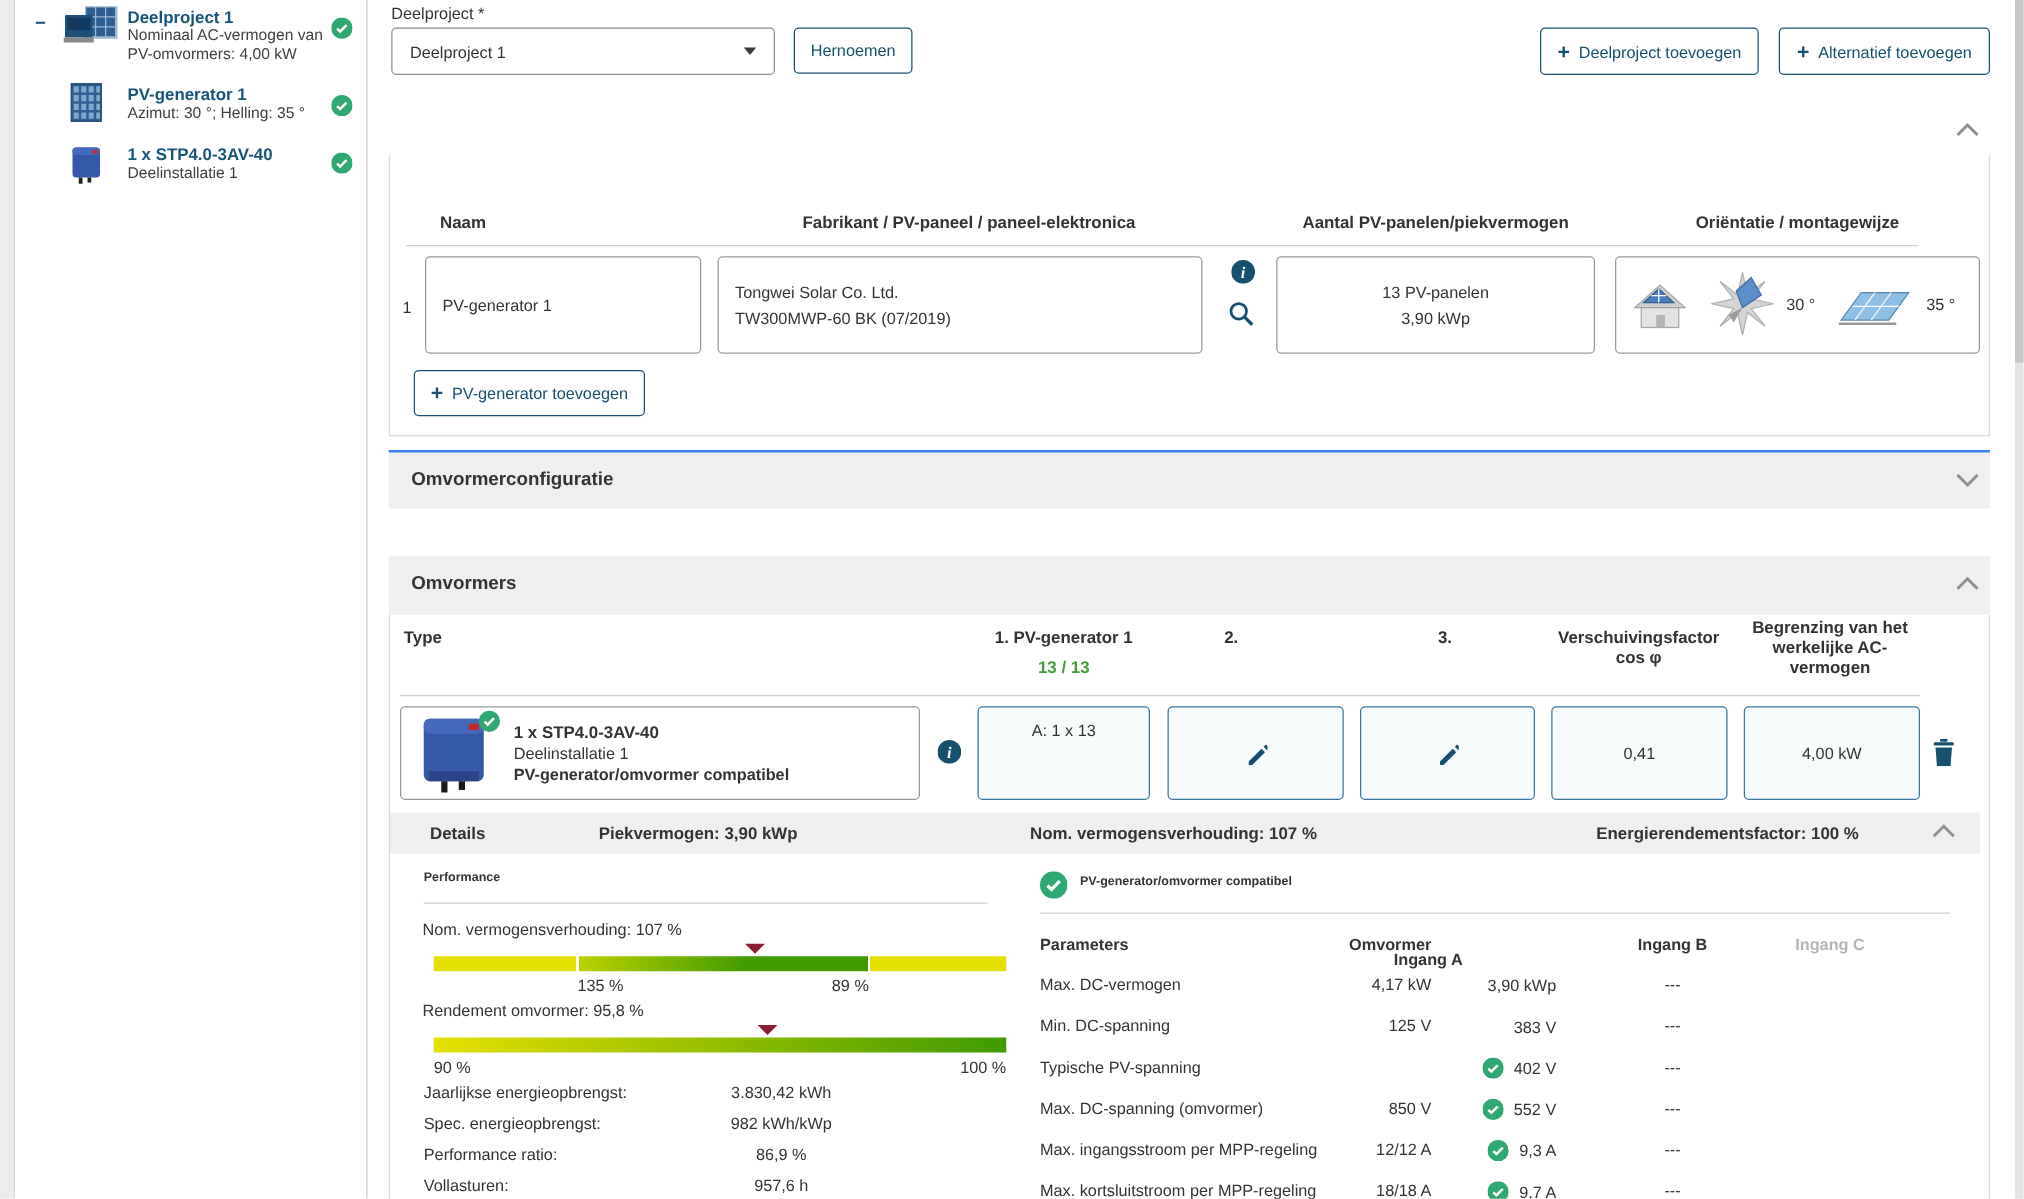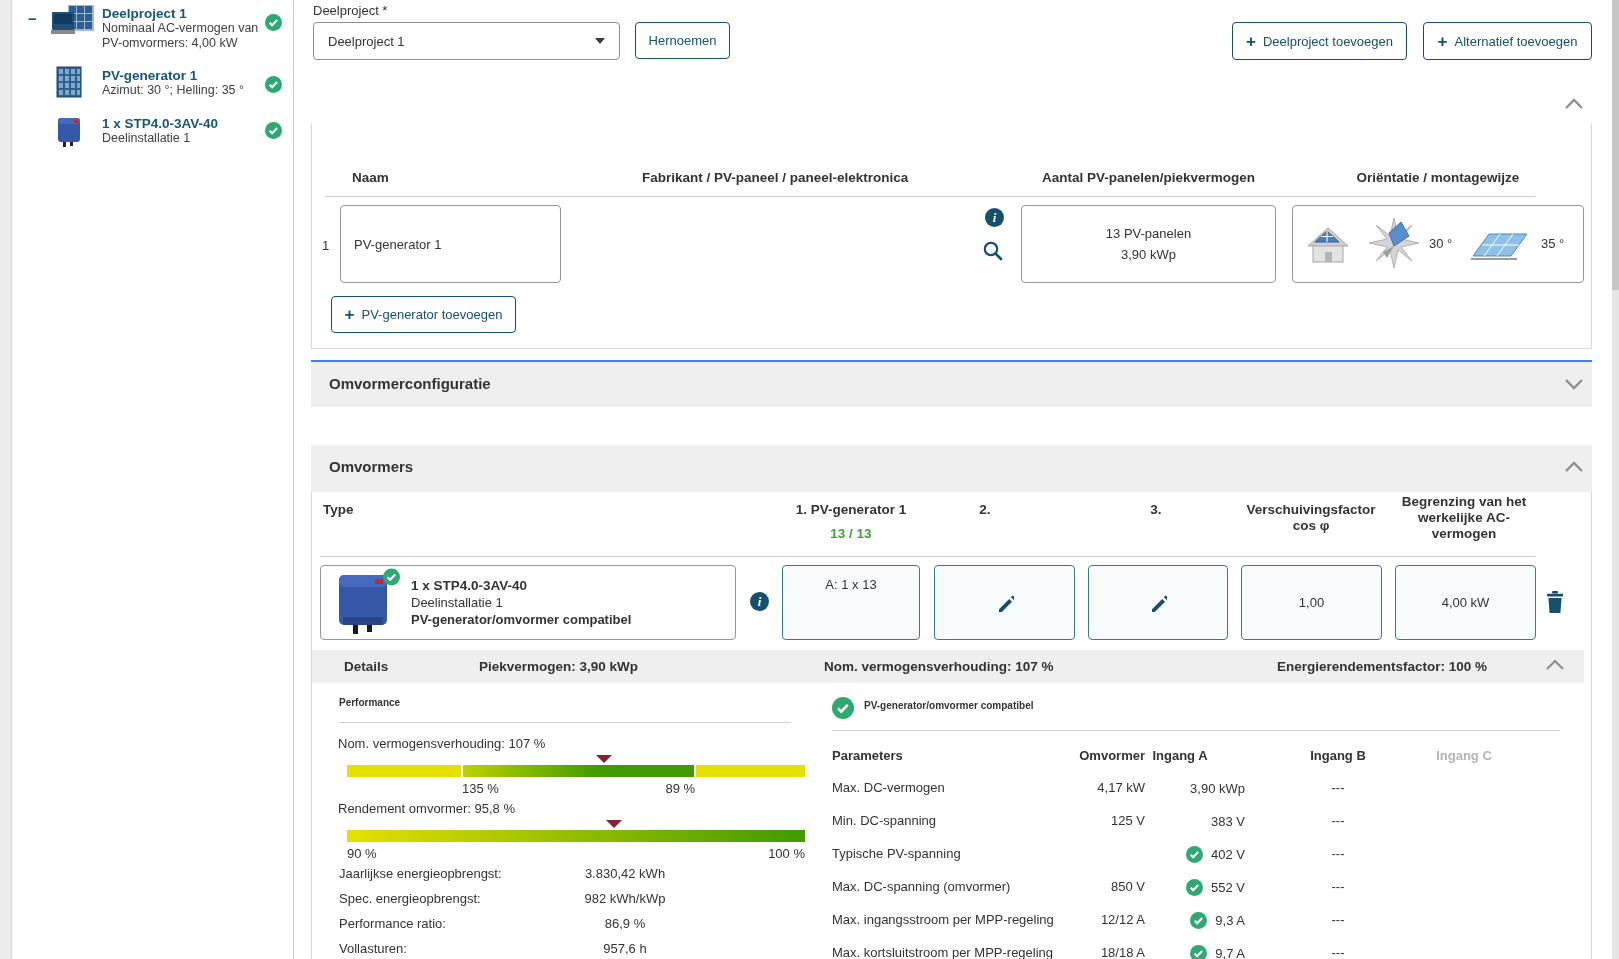--- a/index.html
+++ b/index.html
@@ -175,20 +175,24 @@
   <div class="abs colhead" style="left:352px;top:170px;">Naam</div>
   <div class="abs colhead" style="left:642px;top:170px;">Fabrikant / PV-paneel / paneel-elektronica</div>
   <div class="abs colhead" style="left:1021px;top:170px;width:255px;text-align:center;">Aantal PV-panelen/piekvermogen</div>
   <div class="abs colhead" style="left:1292px;top:170px;width:292px;text-align:center;">Oriëntatie / montagewijze</div>
   <div class="rule" style="left:325px;top:196px;width:1210px;"></div>
 
   <div class="abs" style="left:322px;top:238px;">1</div>
   <div class="inputbox" style="left:340px;top:205px;width:221px;height:78px;display:flex;align-items:center;padding:0 13px;">
     <span>PV-generator 1</span>
   </div>
+  <div class="inputbox" style="left:574px;top:205px;width:388px;height:78px;display:flex;flex-direction:column;justify-content:center;padding:0 13px;gap:6px;">
+    <div>Tongwei Solar Co. Ltd.</div>
+    <div>TW300MWP-60 BK (07/2019)</div>
+  </div>
   <span class="abs icon" style="left:985px;top:208px;">
     <svg width="19" height="19" viewBox="0 0 19 19">
         <circle cx="9.5" cy="9.5" r="9.5" fill="#15506e"></circle>
         <text x="9.5" y="14" text-anchor="middle" font-size="13" font-style="italic" font-weight="bold" font-family="Liberation Serif,serif" fill="#fff">i</text>
       </svg>
   </span>
   <span class="abs icon" style="left:982px;top:240px;">
     <svg width="22" height="22" viewBox="0 0 22 22">
         <circle cx="9" cy="9" r="6.2" stroke="#15506e" stroke-width="2.2" fill="none"></circle>
         <line x1="13.5" y1="13.5" x2="19" y2="19" stroke="#15506e" stroke-width="2.6" stroke-linecap="round"></line>
@@ -308,21 +312,21 @@
     </span>
   </div>
   <div class="bluebox" style="left:1088px;top:565px;width:140px;height:75px;">
     <span class="icon">
       <svg width="18" height="18" viewBox="0 0 18 18">
           <path d="M3 15.2V18h2.8L16 7.8l-2.8-2.8L3 15.2zM17.7 6.1l-2.8-2.8 1.2-1.2c.4-.4 1-.4 1.4 0l1.4 1.4c.4.4.4 1 0 1.4l-1.2 1.2z" fill="#15506e"></path>
         </svg>
     </span>
   </div>
   <div class="bluebox" style="left:1241px;top:565px;width:141px;height:75px;">
-    <span>1,00</span>
+    <span>0,41</span>
   </div>
   <div class="bluebox" style="left:1395px;top:565px;width:141px;height:75px;">
     <span>4,00 kW</span>
   </div>
   <span class="abs icon" style="left:1545px;top:591px;">
     <svg width="20" height="22" viewBox="0 0 20 22">
         <rect x="7" y="0" width="6" height="2.4" rx="1" fill="#15506e"></rect>
         <rect x="2" y="2.8" width="16" height="2.6" rx="1" fill="#15506e"></rect>
         <path d="M3.4 7h13.2l-1.2 15H4.6z" fill="#15506e"></path>
       </svg>
@@ -375,21 +379,21 @@
         <circle cx="8" cy="8" r="8" fill="#2fa873"></circle>
         <path d="M4.4 8.3l2.3 2.3 4.8-4.9" stroke="#fff" stroke-width="1.9" fill="none"></path>
       </svg>
   </span>
   <div class="abs seg-title" style="left:864px;top:700px;">PV-generator/omvormer compatibel</div>
   <div class="rule" style="left:832px;top:730px;width:728px;"></div>
 
   <div class="prow phead" style="top:748px;">
     <span class="c0">Parameters</span>
     <span class="c1">Omvormer</span>
-    <span class="c2" style="display:block;text-align:center;">Ingang A</span>
+    <span class="c2" style="display:block;text-align:left;margin-top:12px;">Ingang A</span>
     <span class="c3">Ingang B</span>
     <span class="c4">Ingang C</span>
   </div>
 
   <div class="prow" style="top:780px;">
     <span class="c0">Max. DC-vermogen</span>
     <span class="c1">4,17 kW</span>
     <span class="c2">
         <span class="check" style="visibility: hidden;">
           <svg viewBox="0 0 16 16" width="17" height="17">

